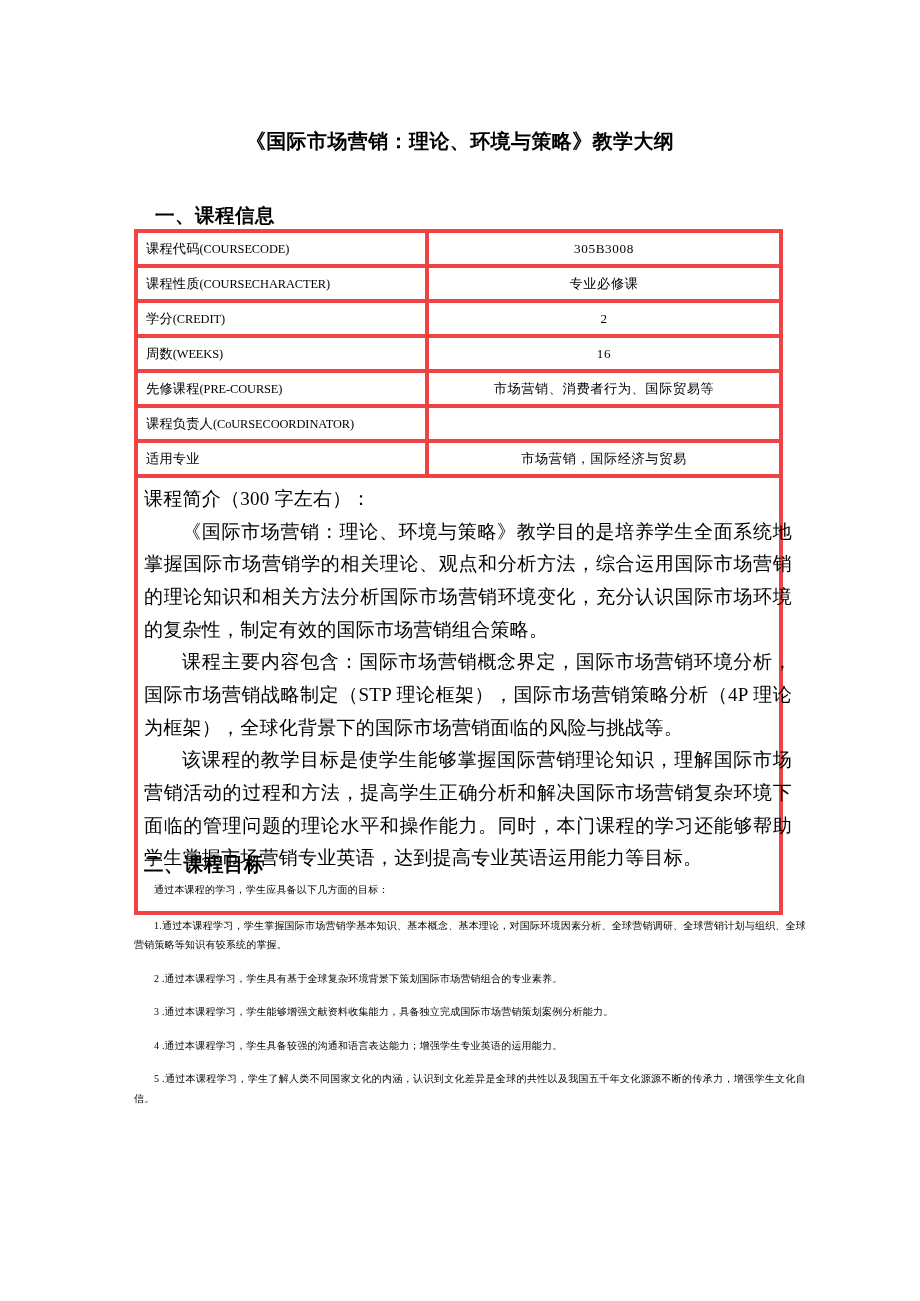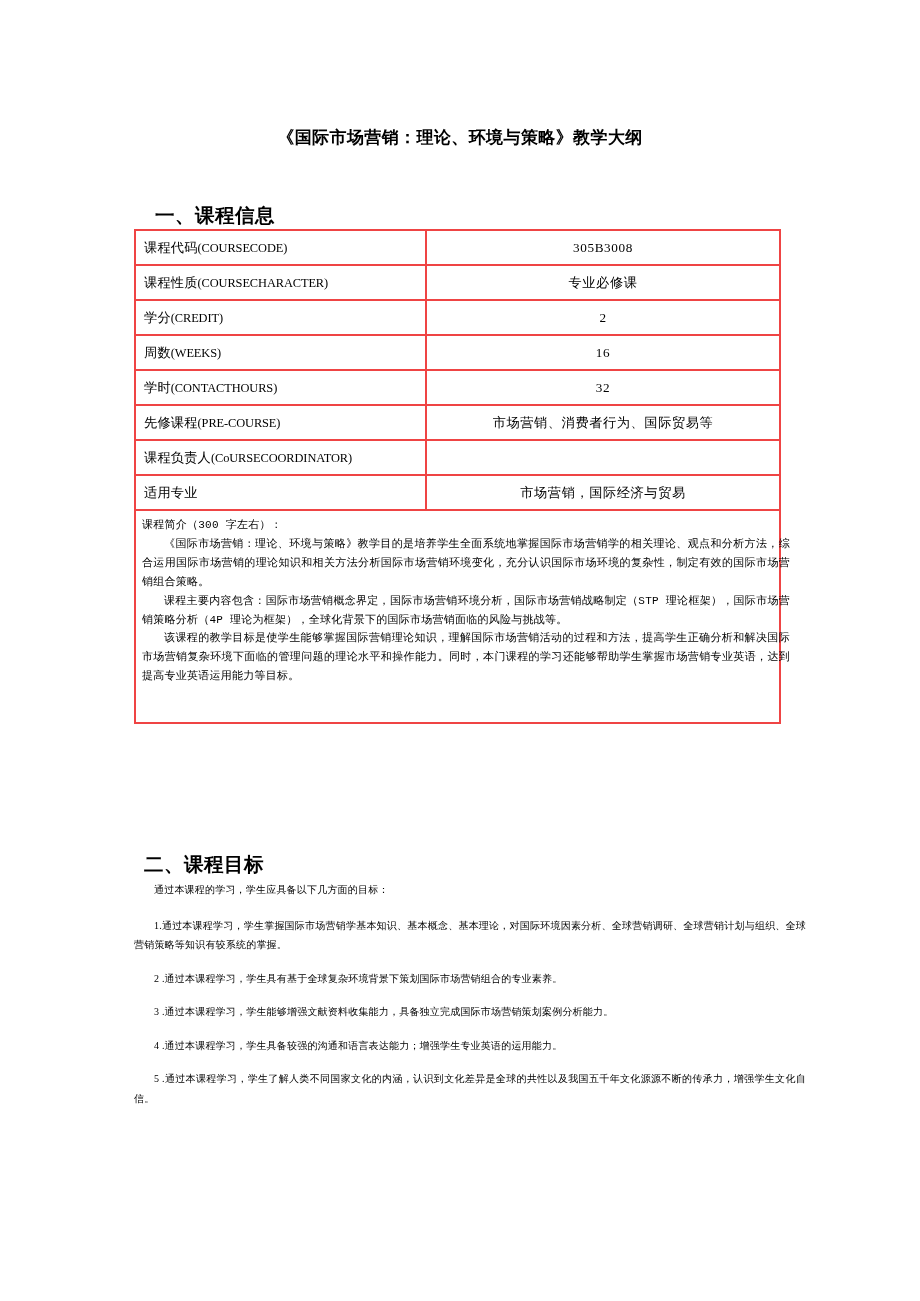--- a/index.html
+++ b/index.html
@@ -26,21 +26,21 @@
   }
 
   
   .doc-title {
     position: absolute;
     left: 0;
     top: 115px;
     width: 920px;
     text-align: center;
     font-family: "Liberation Sans", "DejaVu Sans", sans-serif;
-    font-size: 17px;
+    font-size: 20px;
     font-weight: 700;
     letter-spacing: 0.4px;
     white-space: nowrap;
   }
 
   
   .section-heading {
     position: absolute;
     font-family: "Liberation Sans", "DejaVu Sans", sans-serif;
     font-size: 19.5px;
@@ -56,21 +56,21 @@
     position: absolute;
     left: 134px;
     top: 229px;
     width: 645px;
     border-collapse: collapse;
     table-layout: fixed;
     font-size: 13.2px;
     line-height: 1.35;
   }
   .info-table td {
-    border: 2px solid #ef4444;
+    border: 4px solid #ef4444;
     padding: 0;
     vertical-align: middle;
     height: 35px;
     box-sizing: border-box;
   }
   .info-table td.k {
     width: 291px;
     padding-left: 8px;
     text-align: left;
     letter-spacing: 0.2px;
@@ -86,23 +86,22 @@
     letter-spacing: -0.1px;
   }
 
   
   .info-table td.desc {
     height: auto;
     padding: 5px 0 36px 6px;
     vertical-align: top;
     text-align: justify;
     line-height: 1.72;
-    font-size: 11px;
+    font-size: 19px;
     letter-spacing: 0.25px;
-    font-family: Liberation Mono, monospace;
   }
   .desc p {
     margin: 0;
     padding: 0;
     
     width: 648px;
   }
   .desc p.indent { text-indent: 2em; }
 
   
@@ -150,24 +149,20 @@
       <tr>
         <td class="k"><span>学分</span><span class="k-en">(CREDIT)</span></td>
         <td class="v">2</td>
       </tr>
 
       <tr>
         <td class="k"><span>周数</span><span class="k-en">(WEEKS)</span></td>
         <td class="v">16</td>
       </tr>
 
-      <tr>
-        <td class="k"><span>学时</span><span class="k-en">(CONTACTHOURS)</span></td>
-        <td class="v">32</td>
-      </tr>
 
       <tr>
         <td class="k"><span>先修课程</span><span class="k-en">(PRE-COURSE)</span></td>
         <td class="v">市场营销、消费者行为、国际贸易等</td>
       </tr>
 
       <tr>
         <td class="k"><span>课程负责人</span><span class="k-en">(CoURSECOORDINATOR)</span></td>
         <td class="v"></td>
       </tr>

